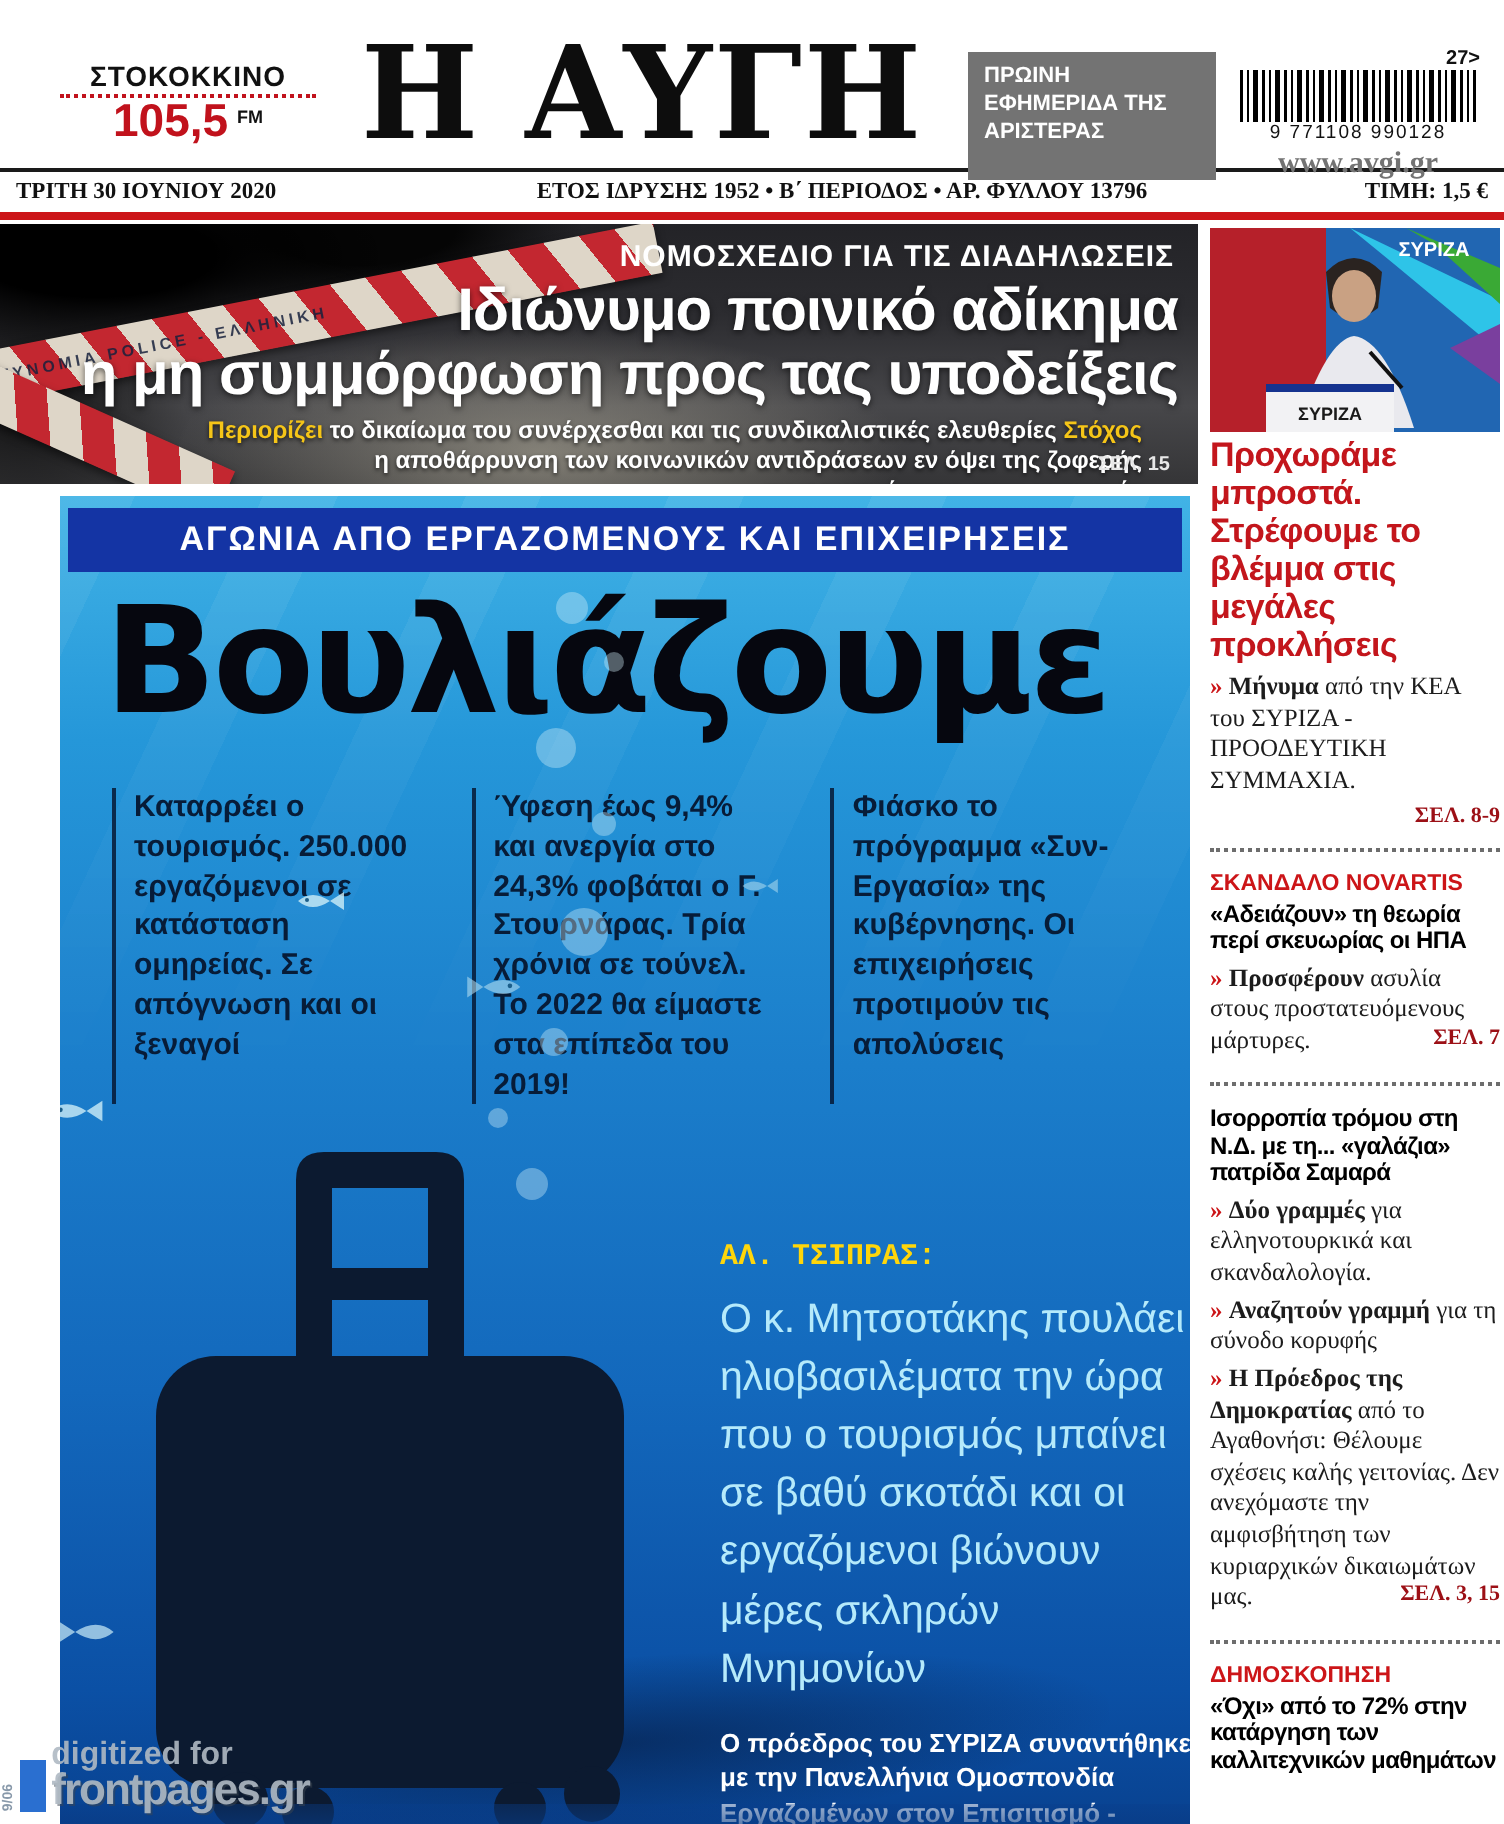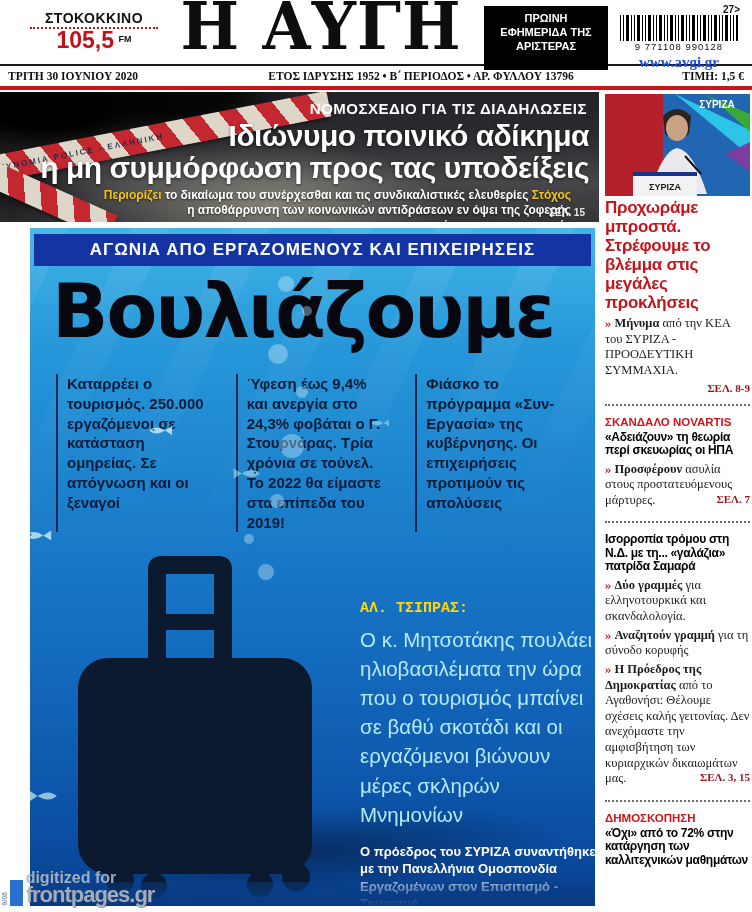--- a/index.html
+++ b/index.html
@@ -1,34 +1,34 @@
 <!DOCTYPE html>
 <html><head>
 <meta charset="utf-8">
 <style>
   html,body{margin:0;padding:0;background:#e8e8e8;}
   .page{position:relative;width:752px;height:912px;background:#fff;margin:0 auto;overflow:hidden;
         font-family:"Liberation Sans",sans-serif;-webkit-font-smoothing:antialiased;}
   
-  .masthead{position:relative;height:64px;display:flex;align-items:flex-start;}
+  .masthead{position:relative;height:64px;display:flex;align-items:flex-start;margin-top:20px;}
   .radio-logo{width:128px;margin:10px 0 0 30px;text-align:center;}
   .radio-name{font-size:14px;font-weight:bold;color:#111;letter-spacing:.5px;
               border-bottom:2px dotted #c1121c;padding-bottom:1px;}
   .radio-freq{font-size:23px;font-weight:bold;color:#c1121c;line-height:1;}
   .radio-band{font-size:9px;font-weight:bold;color:#111;vertical-align:super;}
   .title-wrap{flex:1;text-align:center;margin-top:-4px;}
   .paper-title{font-family:"DejaVu Serif","Liberation Serif",serif;font-weight:900;font-size:62px;
                line-height:1;color:#0d0d0d;letter-spacing:1px;transform:scaleY(1.04);display:inline-block;}
-  .tagline-box{width:108px;height:52px;background:#000000;color:#fff;font-weight:bold;font-size:11px;
-               line-height:1.25;padding:6px 8px;margin-top:6px;text-align:center;}
+  .tagline-box{width:108px;height:52px;background:#737373;color:#fff;font-weight:bold;font-size:11px;
+               line-height:1.25;padding:6px 8px;margin-top:6px;}
   .code-col{width:126px;margin:4px 10px 0 8px;text-align:center;}
   .issue-code{font-size:10px;font-weight:bold;text-align:right;padding-right:2px;color:#111;}
   .barcode{height:26px;margin:0 4px;background:repeating-linear-gradient(90deg,#000 0 1.5px,#fff 1.5px 3.5px,#000 3.5px 4.5px,#fff 4.5px 6.5px,#000 6.5px 9px,#fff 9px 11px);}
   .barcode-num{font-size:9.5px;color:#111;letter-spacing:1px;}
-  .website{font-size:15px;font-weight:bold;color:#1d4ed8;margin-top:2px;font-family:"Liberation Serif",serif;}
+  .website{font-size:15px;font-weight:bold;color:#737373;margin-top:2px;font-family:"Liberation Serif",serif;}
   
   .dateline{border-top:2px solid #1a1a1a;border-bottom:4px solid #cc1518;height:20px;
             display:flex;align-items:center;font-family:"Liberation Serif",serif;
             font-weight:bold;font-size:11.5px;color:#111;}
   .dateline .dl-left{width:220px;padding-left:8px;}
   .dateline .dl-center{flex:1;text-align:center;}
   .dateline .dl-right{width:130px;text-align:right;padding-right:8px;color:#111;}
   
   .content{display:flex;margin-top:2px;}
   .left-col{width:599px;}

